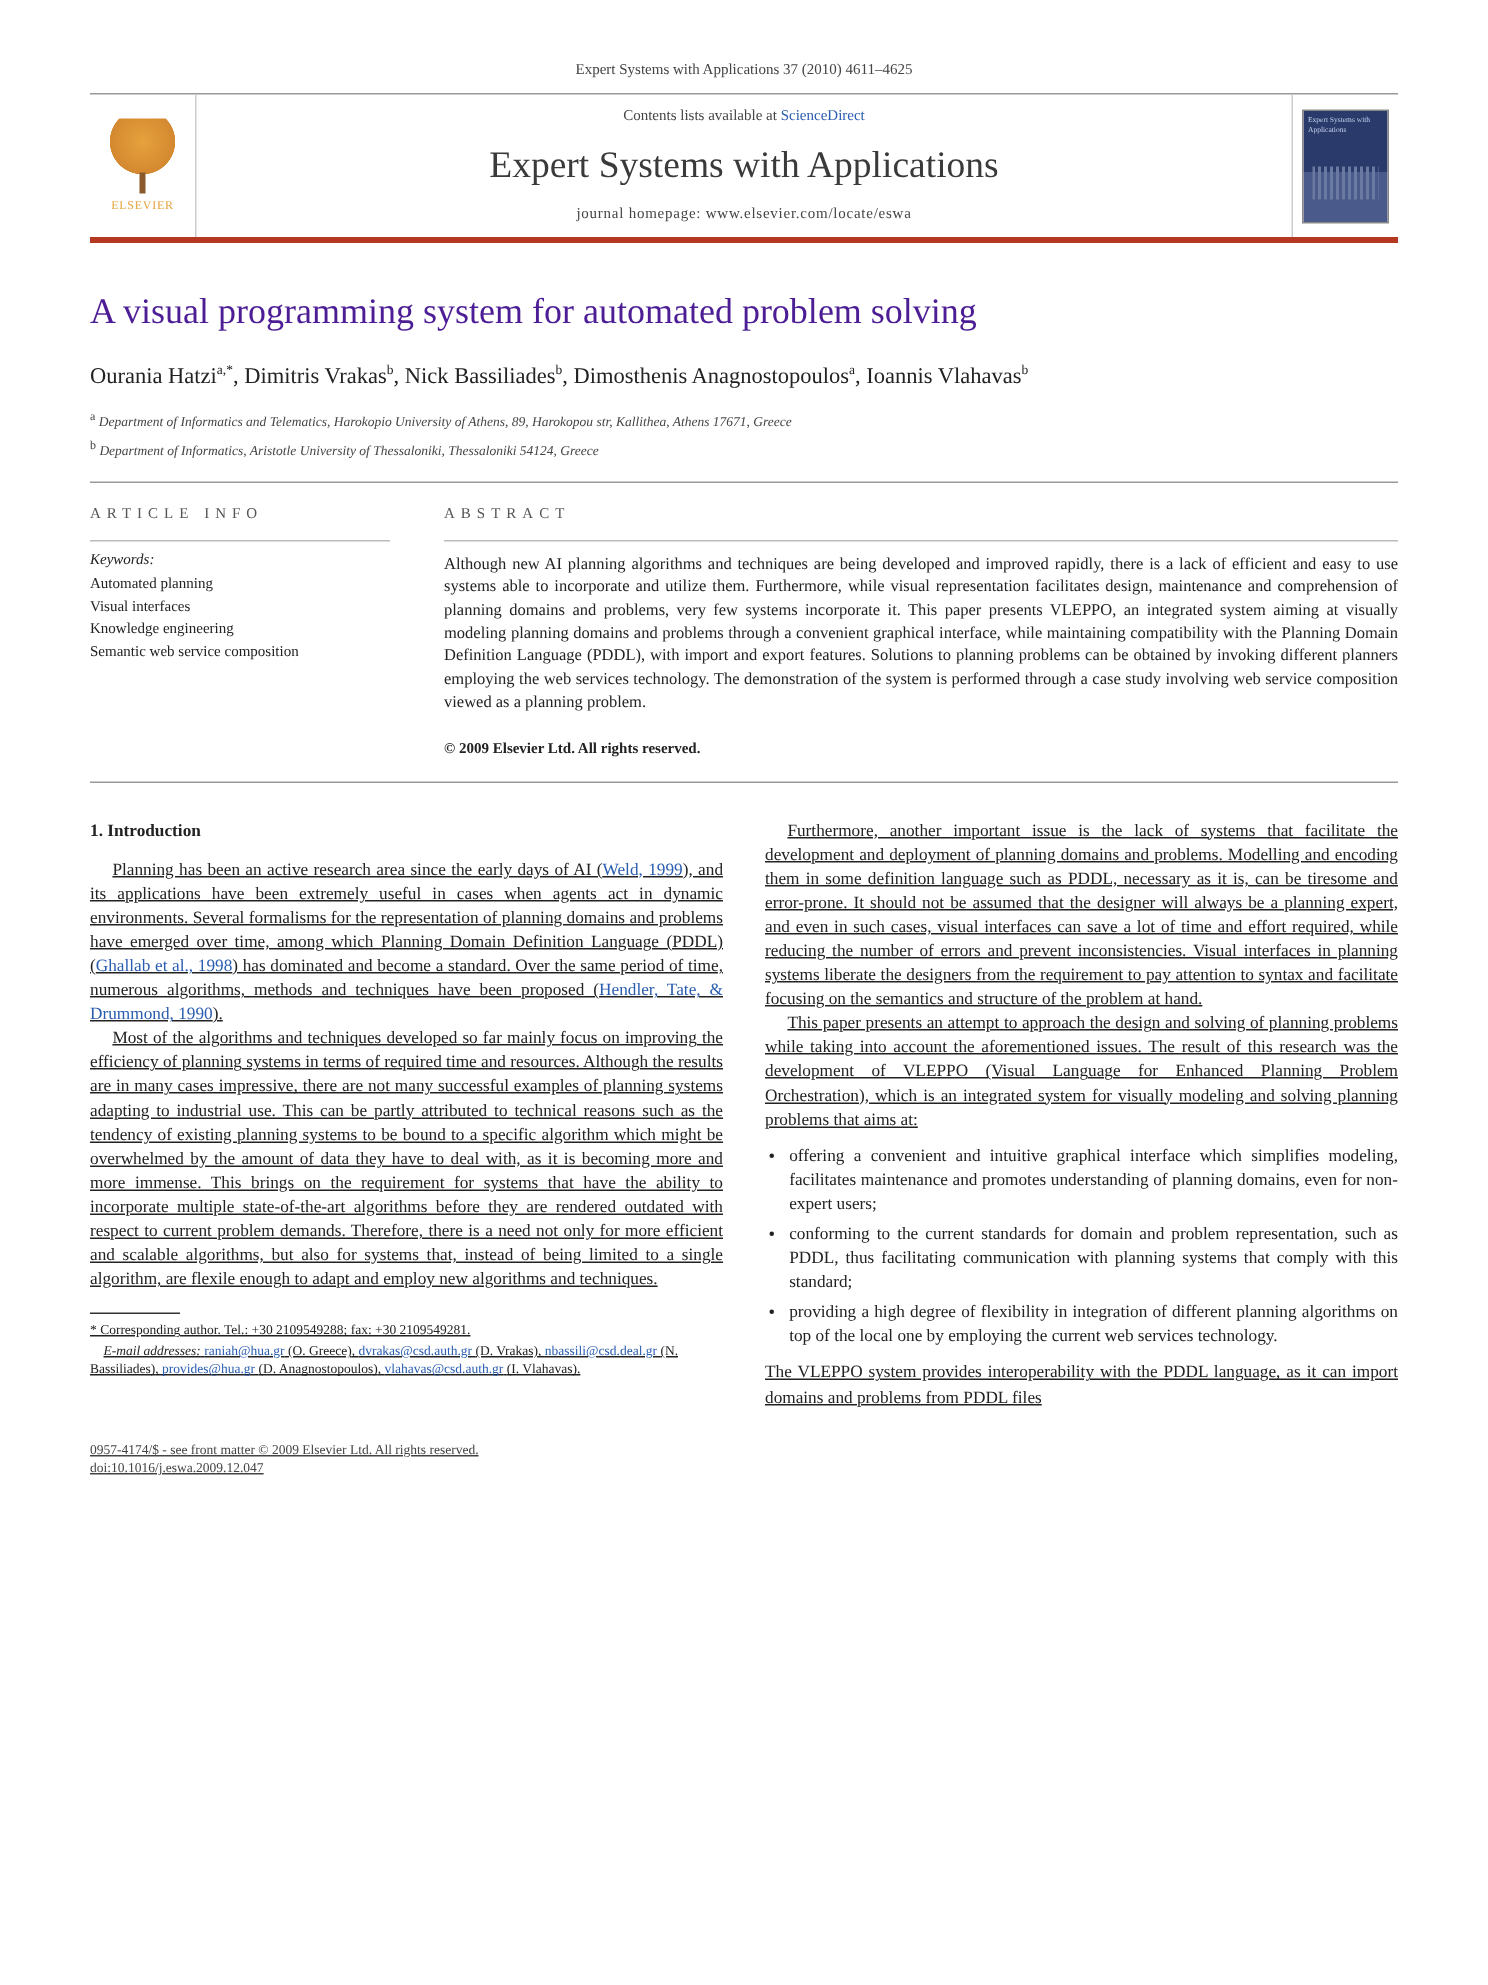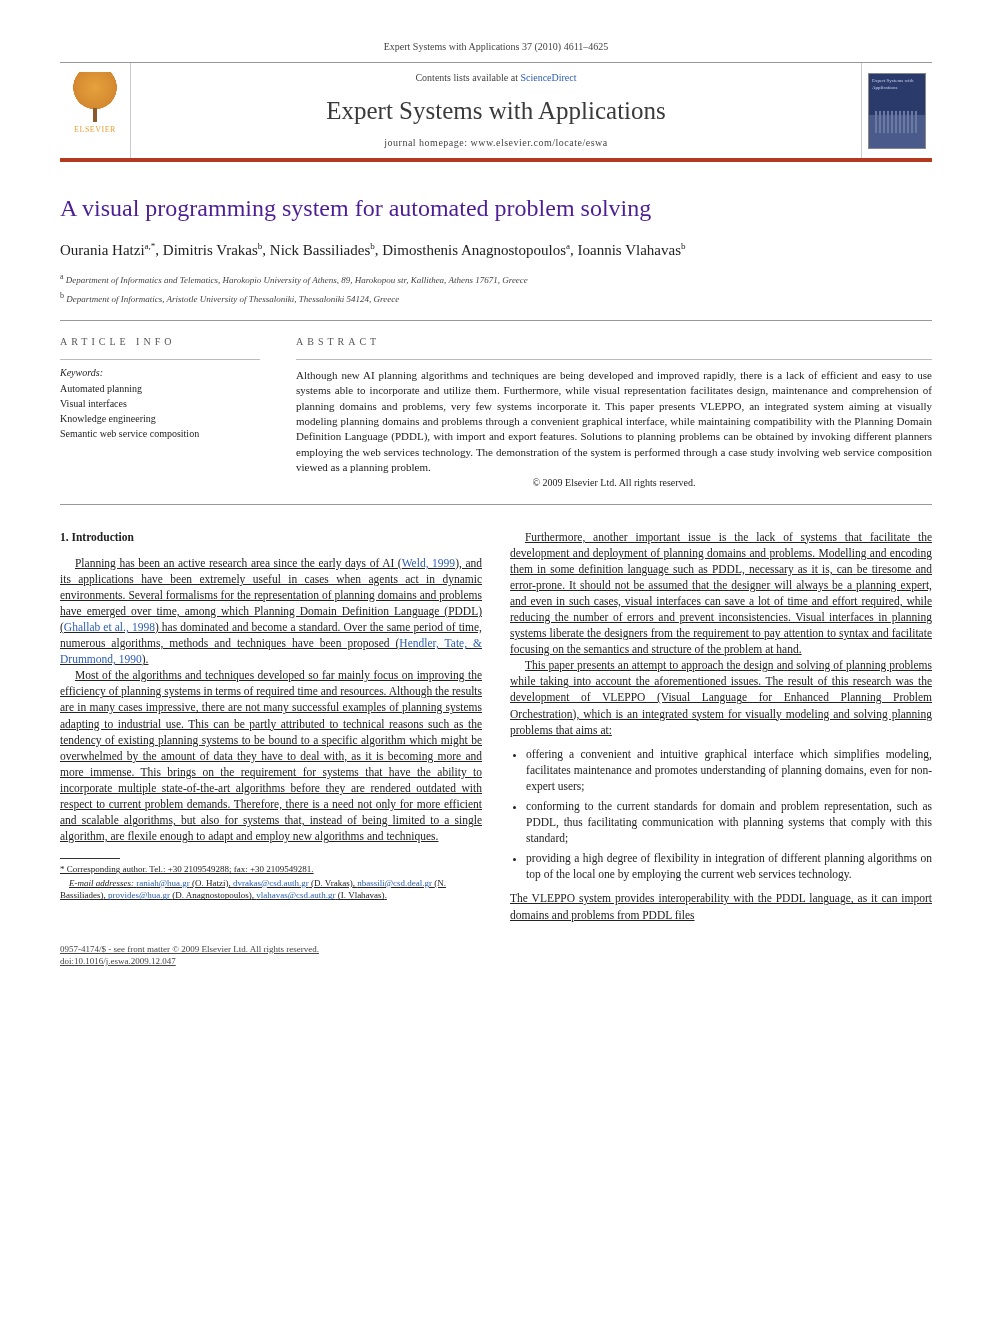--- a/index.html
+++ b/index.html
@@ -25,20 +25,21 @@
     display: flex;
     align-items: stretch;
     border-top: 1px solid #999;
     border-bottom: 4px solid #b43920;
     padding: 0;
     margin-bottom: 30px;
   }
   .masthead-left {
     width: 70px;
     display: flex;
+    align-items: center;
     justify-content: center;
     padding: 6px;
   }
   .elsevier-logo {
     width: 60px;
     height: 70px;
     display: flex;
     flex-direction: column;
     align-items: center;
     justify-content: center;
@@ -165,23 +166,24 @@
   }
   .info-right {
     flex: 1;
     font-size: 11px;
   }
   .abstract-text {
     text-align: justify;
     margin-top: 8px;
   }
   .copyright-line {
-    text-align: center;
-    font-size: 10px;
-    margin-top: 0;
+    text-align: left;
+    font-size: 10px;
+    margin-top: 16px;
+    font-weight: bold;
   }
 
   .body-cols {
     column-count: 2;
     column-gap: 28px;
     font-size: 11.5px;
     text-align: justify;
     margin-top: 24px;
   }
   .section-heading {
@@ -301,21 +303,21 @@
       <span>Planning has been an active research area since the early days of AI (</span><span class="ref">Weld, 1999</span><span>), and its applications have been extremely useful in cases when agents act in dynamic environments. Several formalisms for the representation of planning domains and problems have emerged over time, among which Planning Domain Definition Language (PDDL) (</span><span class="ref">Ghallab et al., 1998</span><span>) has dominated and become a standard. Over the same period of time, numerous algorithms, methods and techniques have been proposed (</span><span class="ref">Hendler, Tate, &amp; Drummond, 1990</span><span>).</span>
     </p>
 
     <p>Most of the algorithms and techniques developed so far mainly focus on improving the efficiency of planning systems in terms of required time and resources. Although the results are in many cases impressive, there are not many successful examples of planning systems adapting to industrial use. This can be partly attributed to technical reasons such as the tendency of existing planning systems to be bound to a specific algorithm which might be overwhelmed by the amount of data they have to deal with, as it is becoming more and more immense. This brings on the requirement for systems that have the ability to incorporate multiple state-of-the-art algorithms before they are rendered outdated with respect to current problem demands. Therefore, there is a need not only for more efficient and scalable algorithms, but also for systems that, instead of being limited to a single algorithm, are flexile enough to adapt and employ new algorithms and techniques.</p>
 
     <div class="footnote-sep"></div>
     <div class="footnotes">
       <p class="noindent">* Corresponding author. Tel.: +30 2109549288; fax: +30 2109549281.</p>
       <p>
         <em>E-mail addresses:</em>
-        <span class="email">raniah@hua.gr</span> <span>(O. Hatzi)</span>,
+        <span class="email">raniah@hua.gr</span> <span>(O. Greece)</span>,
         <span class="email">dvrakas@csd.auth.gr</span> <span>(D. Vrakas)</span>,
         <span class="email">nbassili@csd.deal.gr</span> <span>(N. Bassiliades)</span>,
         <span class="email">provides@hua.gr</span> <span>(D. Anagnostopoulos)</span>,
         <span class="email">vlahavas@csd.auth.gr</span> <span>(I. Vlahavas)</span>.
       </p>
     </div>
 
     <p>Furthermore, another important issue is the lack of systems that facilitate the development and deployment of planning domains and problems. Modelling and encoding them in some definition language such as PDDL, necessary as it is, can be tiresome and error-prone. It should not be assumed that the designer will always be a planning expert, and even in such cases, visual interfaces can save a lot of time and effort required, while reducing the number of errors and prevent inconsistencies. Visual interfaces in planning systems liberate the designers from the requirement to pay attention to syntax and facilitate focusing on the semantics and structure of the problem at hand.</p>
     <p>This paper presents an attempt to approach the design and solving of planning problems while taking into account the aforementioned issues. The result of this research was the development of VLEPPO (Visual Language for Enhanced Planning Problem Orchestration), which is an integrated system for visually modeling and solving planning problems that aims at:</p>
 

